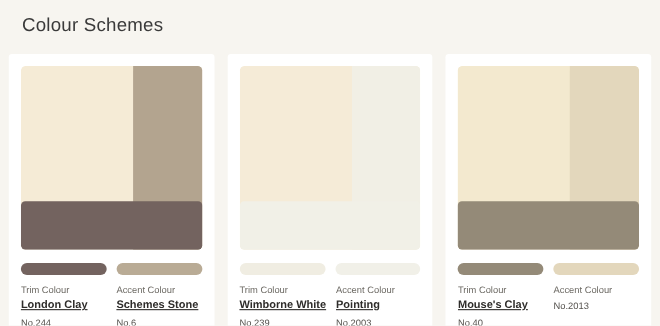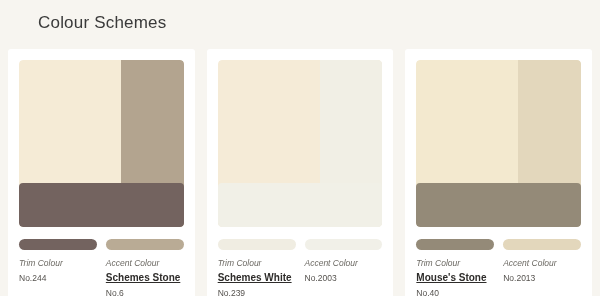--- a/index.html
+++ b/index.html
@@ -8,21 +8,21 @@
     overflow: hidden;
   }
   body {
     background: #f7f5f0;
     font-family: "Liberation Sans", sans-serif;
     color: #3a3a3a;
     position: relative;
   }
   #page-title {
     position: absolute;
-    left: 38px; top: 12px;
+    left: 20px; top: 12px;
     font-size: 17px;
     font-weight: 400;
     letter-spacing: 0.2px;
     color: #3a3a3a;
     line-height: 22px;
     white-space: nowrap;
   }
   #cards {
     position: absolute;
     left: 0; top: 49px;
@@ -74,21 +74,20 @@
     height: 11px;
     border-radius: 6px;
     width: 100%;
   }
   .lbl-type {
     font-size: 8.5px;
     color: #6d6a64;
     margin-top: 8px;
     line-height: 11px;
     white-space: nowrap;
-    font-style: italic;
   }
   .lbl-name {
     font-size: 10px;
     font-weight: bold;
     color: #2e2c2a;
     text-decoration: underline;
     margin-top: 3px;
     line-height: 12px;
     white-space: nowrap;
   }
@@ -110,20 +109,21 @@
   <div class="card" style="background: rgb(255, 255, 255);">
     <div class="room">
       <div class="room-wall" style="background-color: rgb(245, 235, 214);"></div>
       <div class="room-accent" style="background-color: rgb(179, 164, 143);"></div>
       <div class="room-floor" style="background-color: rgb(115, 99, 95);"></div>
     </div>
     <div class="swatches">
       <div class="swatch-col">
         <div class="pill" style="background-color: rgb(115, 99, 95);"></div>
         <div class="lbl-type">Trim Colour</div>
+        <div class="lbl-name">London Clay</div>
         <div class="lbl-code">No.244</div>
       </div>
       <div class="swatch-col">
         <div class="pill" style="background-color: rgb(185, 171, 149);"></div>
         <div class="lbl-type">Accent Colour</div>
         <div class="lbl-name">Schemes Stone</div>
         <div class="lbl-code">No.6</div>
       </div>
     </div>
   </div>
@@ -131,42 +131,43 @@
   <div class="card" style="background: rgb(255, 255, 255);">
     <div class="room">
       <div class="room-wall" style="background-color: rgb(245, 235, 215);"></div>
       <div class="room-accent" style="background-color: rgb(241, 239, 229);"></div>
       <div class="room-floor" style="background-color: rgb(241, 240, 231);"></div>
     </div>
     <div class="swatches">
       <div class="swatch-col">
         <div class="pill" style="background-color: rgb(240, 237, 226);"></div>
         <div class="lbl-type">Trim Colour</div>
-        <div class="lbl-name">Schemes White</div>
+        <div class="lbl-name">Wimborne White</div>
         <div class="lbl-code">No.239</div>
       </div>
       <div class="swatch-col">
         <div class="pill" style="background-color: rgb(241, 240, 232);"></div>
         <div class="lbl-type">Accent Colour</div>
+        <div class="lbl-name">Pointing</div>
         <div class="lbl-code">No.2003</div>
       </div>
     </div>
   </div>
 
   <div class="card" style="background: rgb(255, 255, 255);">
     <div class="room">
       <div class="room-wall" style="background-color: rgb(243, 233, 207);"></div>
       <div class="room-accent" style="background-color: rgb(227, 215, 188);"></div>
       <div class="room-floor" style="background-color: rgb(148, 138, 120);"></div>
     </div>
     <div class="swatches">
       <div class="swatch-col">
         <div class="pill" style="background-color: rgb(148, 138, 120);"></div>
         <div class="lbl-type">Trim Colour</div>
-        <div class="lbl-name">Mouse's Stone</div>
+        <div class="lbl-name">Mouse's Clay</div>
         <div class="lbl-code">No.40</div>
       </div>
       <div class="swatch-col">
         <div class="pill" style="background-color: rgb(227, 215, 188);"></div>
         <div class="lbl-type">Accent Colour</div>
         <div class="lbl-code">No.2013</div>
       </div>
     </div>
   </div>
 

